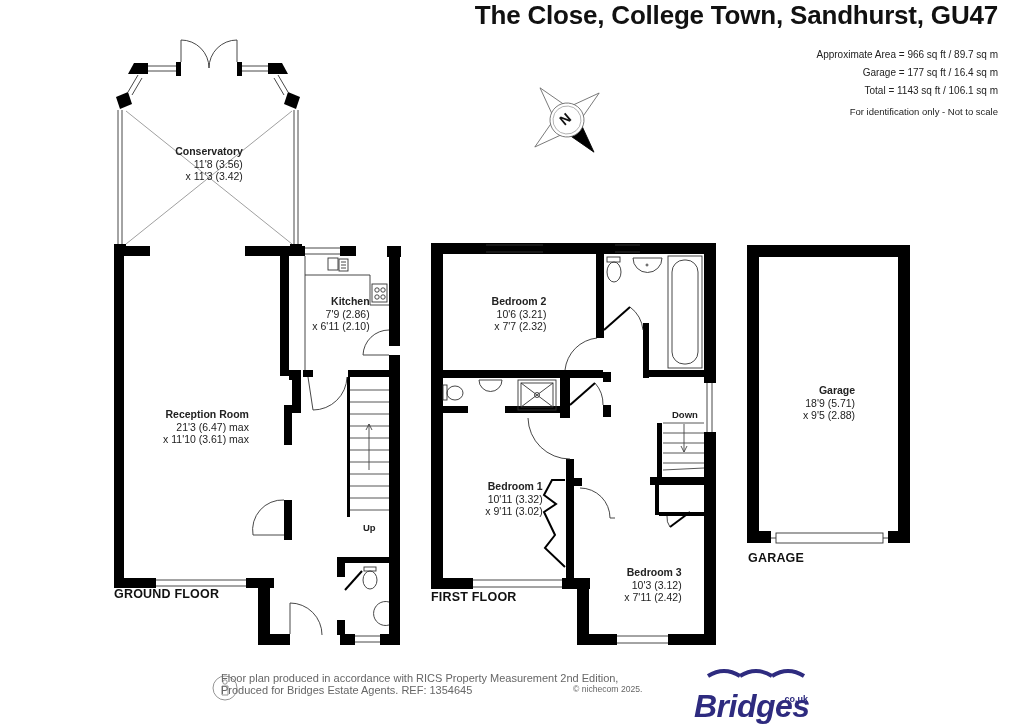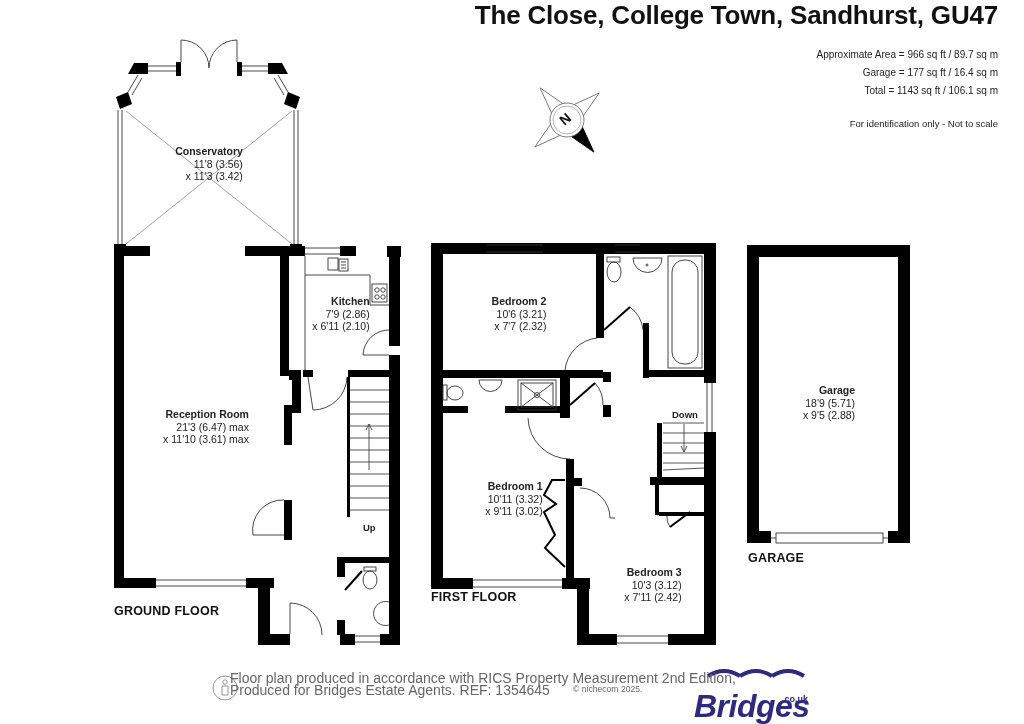--- a/index.html
+++ b/index.html
@@ -3,28 +3,28 @@
 <meta charset="utf-8">
 <style>
   html, body { margin: 0; padding: 0; background: #ffffff; }
   body { width: 1024px; height: 724px; position: relative; overflow: hidden; font-family: "Liberation Sans", sans-serif; color: #111; }
   .abs { position: absolute; }
   #title { right: 26px; top: 0; font-size: 26px; font-weight: bold; letter-spacing: -0.2px; white-space: nowrap; color: #111; }
   .area-line { right: 26px; font-size: 10px; color: #222; white-space: nowrap; text-align: right; }
   #area1 { top: 49px; }
   #area2 { top: 67px; }
   #area3 { top: 85px; }
-  #disclaimer { right: 26px; top: 106px; font-size: 9.5px; color: #222; white-space: nowrap; margin-top: 12px; }
+  #disclaimer { right: 26px; top: 106px; font-size: 9.5px; color: #222; white-space: nowrap; }
   svg#plan { position: absolute; left: 0; top: 0; }
   .room-label { position: absolute; text-align: right; font-size: 10.5px; line-height: 12.5px; color: #222; white-space: nowrap; transform: translateX(-50%); }
   .room-label .rname { font-weight: bold; display: block; }
   .room-label .rdim { display: block; }
   .floor-label { position: absolute; font-size: 12.5px; font-weight: bold; color: #111; white-space: nowrap; letter-spacing: 0.2px; }
   .small-label { position: absolute; font-size: 9.5px; font-weight: bold; color: #222; }
-  #footer-text { left: 230px; top: 673px; font-size: 14px; line-height: 11.5px; color: #666; white-space: nowrap; }
+  #footer-text { left: 221px; top: 673px; font-size: 11px; line-height: 11.5px; color: #666; white-space: nowrap; }
   #footer-text span { display: block; }
   #copyright { left: 573px; top: 684px; font-size: 8.6px; color: #666; white-space: nowrap; }
   #logo { left: 694px; top: 662px; width: 120px; height: 56px; }
   #logo-word { position: absolute; left: 0; top: 26px; font-size: 32px; font-weight: bold; font-style: italic; color: #2e2b7f; letter-spacing: -0.5px; }
   #logo-domain { position: absolute; right: 6px; top: 32px; font-size: 9px; font-weight: bold; color: #2e2b7f; }
 </style>
 </head>
 <body>
 
 <div id="title" class="abs">The Close, College Town, Sandhurst, GU47</div>
@@ -282,21 +282,21 @@
   <span class="rname">Kitchen</span>
   <span class="rdim">7'9 (2.86)</span>
   <span class="rdim">x 6'11 (2.10)</span>
 </div>
 <div class="room-label" style="left:206px; top:408px;">
   <span class="rname">Reception Room</span>
   <span class="rdim">21'3 (6.47) max</span>
   <span class="rdim">x 11'10 (3.61) max</span>
 </div>
 <div class="small-label" style="left:363px; top:522px;">Up</div>
-<div class="floor-label" style="left:114px; top:604px;">GROUND FLOOR</div>
+<div class="floor-label" style="left:114px; top:587px;">GROUND FLOOR</div>
 
 <div class="room-label" style="left:519px; top:295px;">
   <span class="rname">Bedroom 2</span>
   <span class="rdim">10'6 (3.21)</span>
   <span class="rdim">x 7'7 (2.32)</span>
 </div>
 <div class="room-label" style="left:514px; top:480px;">
   <span class="rname">Bedroom 1</span>
   <span class="rdim">10'11 (3.32)</span>
   <span class="rdim">x 9'11 (3.02)</span>

